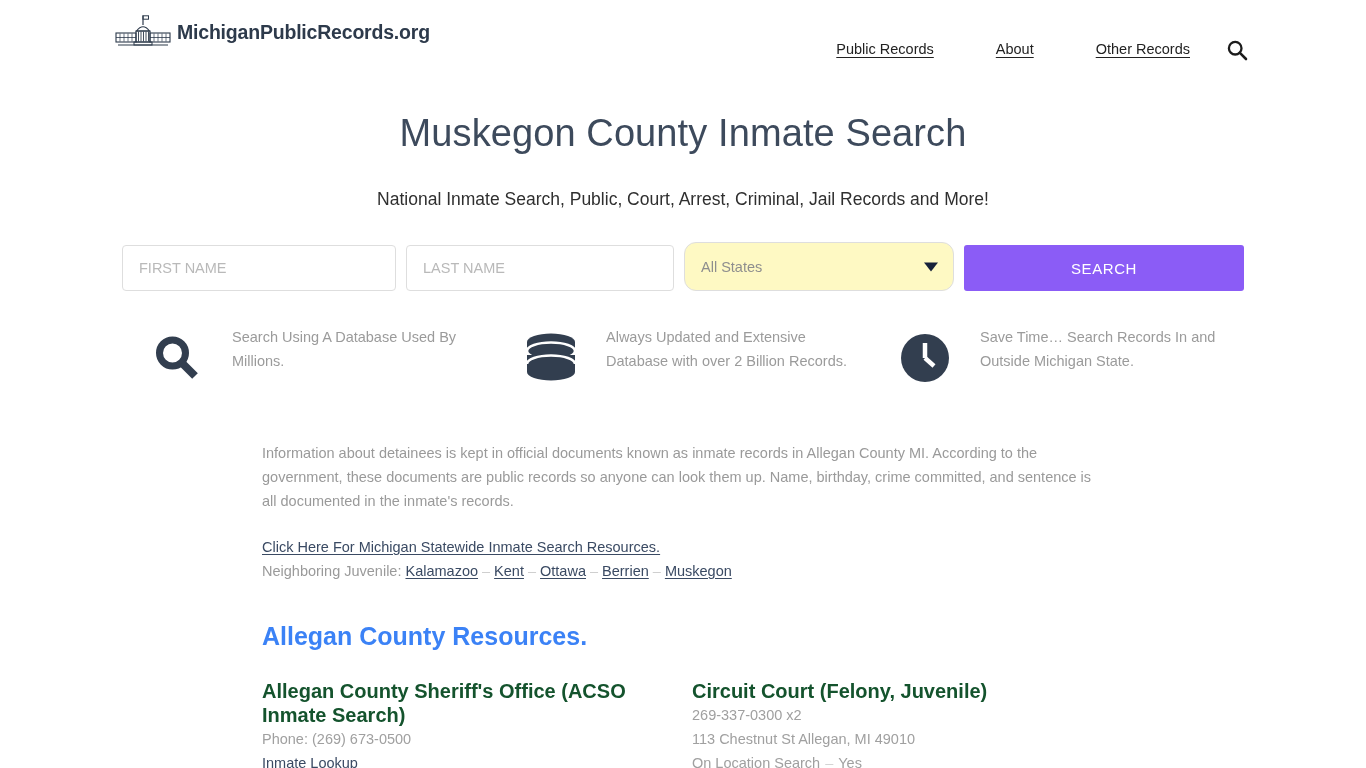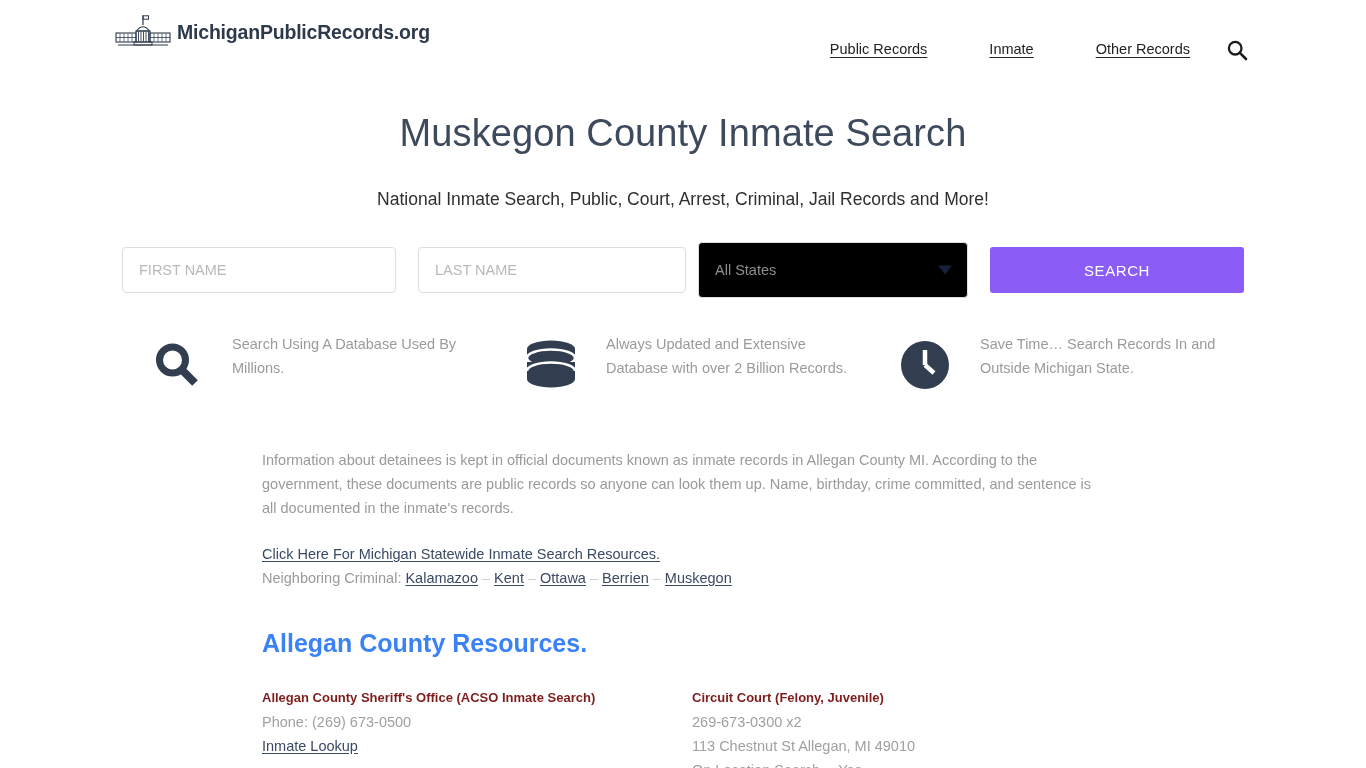--- a/index.html
+++ b/index.html
@@ -91,52 +91,52 @@
   .subtitle {
     margin: 0;
     padding-top: 34px;
     font-size: 17.5px;
     color: #2f2f2f;
   }
 
   
   .search-form {
     display: flex;
-    gap: 12px;
+    gap: 0;
     padding: 0 122px;
     margin-top: 32px;
-    align-items: center;
+    align-items: flex-end;
   }
   .field {
     height: 46px;
     border: 1px solid #dedede;
     border-radius: 4px;
     background: #fff;
     font-family: "Liberation Sans", sans-serif;
     font-size: 14.5px;
     color: #4a4a4a;
     padding: 0 16px;
     outline: none;
   }
   .field::placeholder { color: #b9b9b9; }
   .f-first { width: 274px; margin-right: 10px; }
-  .f-last  { width: 268px; }
+  .f-last  { width: 268px; margin-right: 10px; }
   .select-wrap {
     position: relative;
     width: 270px;
     margin-right: 10px;
   }
   .f-state {
     width: 100%;
-    height: 56px;
+    height: 49px;
     appearance: none;
     -webkit-appearance: none;
     border: 1px solid #dedede;
-    border-radius: 4px;
-    background: #000000;
+    border-radius: 12px;
+    background: #fef9c3;
     font-family: "Liberation Sans", sans-serif;
     font-size: 14.5px;
     color: #8e8e8e;
     padding: 0 16px;
     outline: none;
     cursor: pointer;
   }
   .select-arrow {
     position: absolute;
     right: 16px;
@@ -223,23 +223,23 @@
   }
 
   
   .res-cols {
     display: flex;
     padding-top: 28px;
   }
   .res-col { width: 430px; }
   .res-col + .res-col { width: auto; }
   .res-title {
-    font-size: 13px;
+    font-size: 20px;
     font-weight: bold;
-    color: #7f1d1d;
+    color: #14532d;
     line-height: 24px;
   }
   .res-line {
     font-size: 14.5px;
     line-height: 24px;
     color: #a0a0a0;
   }
   .res-line .a-dark { display: inline-block; }
   .dash-sep { color: #d4d4d4; padding: 0 5px; }
 </style>
@@ -278,21 +278,21 @@
       <line x1="54" y1="19.5" x2="54" y2="27.5" stroke="#2d3a4b" stroke-width="0.7"></line>
 
       <rect x="22" y="28" width="18" height="3" fill="none" stroke="#2d3a4b" stroke-width="1"></rect>
       <line x1="6" y1="31" x2="56" y2="31" stroke="#2d3a4b" stroke-width="1.1"></line>
     </svg>
     <span class="logo-text">MichiganPublicRecords.org</span>
   </div>
 
   <nav class="main-nav">
     <a class="nav-link">Public Records</a>
-    <a class="nav-link">Inmate</a>
+    <a class="nav-link">About</a>
     <a class="nav-link">Other Records</a>
   </nav>
 
   <button class="header-search-btn">
     <svg width="22" height="22" viewBox="0 0 22 22">
       <circle cx="9.2" cy="9.2" r="6.3" fill="none" stroke="#1c1c1c" stroke-width="2.3"></circle>
       <line x1="13.9" y1="13.9" x2="20" y2="20" stroke="#1c1c1c" stroke-width="2.6" stroke-linecap="round"></line>
     </svg>
   </button>
 </div>
@@ -354,37 +354,37 @@
 
 <div class="content">
 
   <p class="intro-p">Information about detainees is kept in official documents known as inmate records in Allegan County MI. According to the government, these documents are public records so anyone can look them up. Name, birthday, crime committed, and sentence is all documented in the inmate's records.</p>
 
   <div class="link-block">
     <div>
       <a class="a-dark">Click Here For Michigan Statewide Inmate Search Resources.</a>
     </div>
     <div>
-      <span>Neighboring Criminal:</span>
+      <span>Neighboring Juvenile:</span>
       <a class="a-dark">Kalamazoo</a><span class="sep">–</span><a class="a-dark">Kent</a><span class="sep">–</span><a class="a-dark">Ottawa</a><span class="sep">–</span><a class="a-dark">Berrien</a><span class="sep">–</span><a class="a-dark">Muskegon</a>
     </div>
   </div>
 
   <h2 class="section-heading">Allegan County Resources.</h2>
 
   <div class="res-cols">
 
     <div class="res-col">
       <div class="res-title">Allegan County Sheriff's Office (ACSO Inmate Search)</div>
       <div class="res-line">Phone: (269) 673-0500</div>
       <div class="res-line"><a class="a-dark">Inmate Lookup</a></div>
 
     </div>
 
     <div class="res-col">
       <div class="res-title">Circuit Court (Felony, Juvenile)</div>
-      <div class="res-line">269-673-0300 x2</div>
+      <div class="res-line">269-337-0300 x2</div>
       <div class="res-line">113 Chestnut St Allegan, MI 49010</div>
       <div class="res-line"><span>On Location Search</span><span class="dash-sep">–</span><span>Yes</span></div>
     </div>
 
   </div>
 </div>
 
 </body></html>

